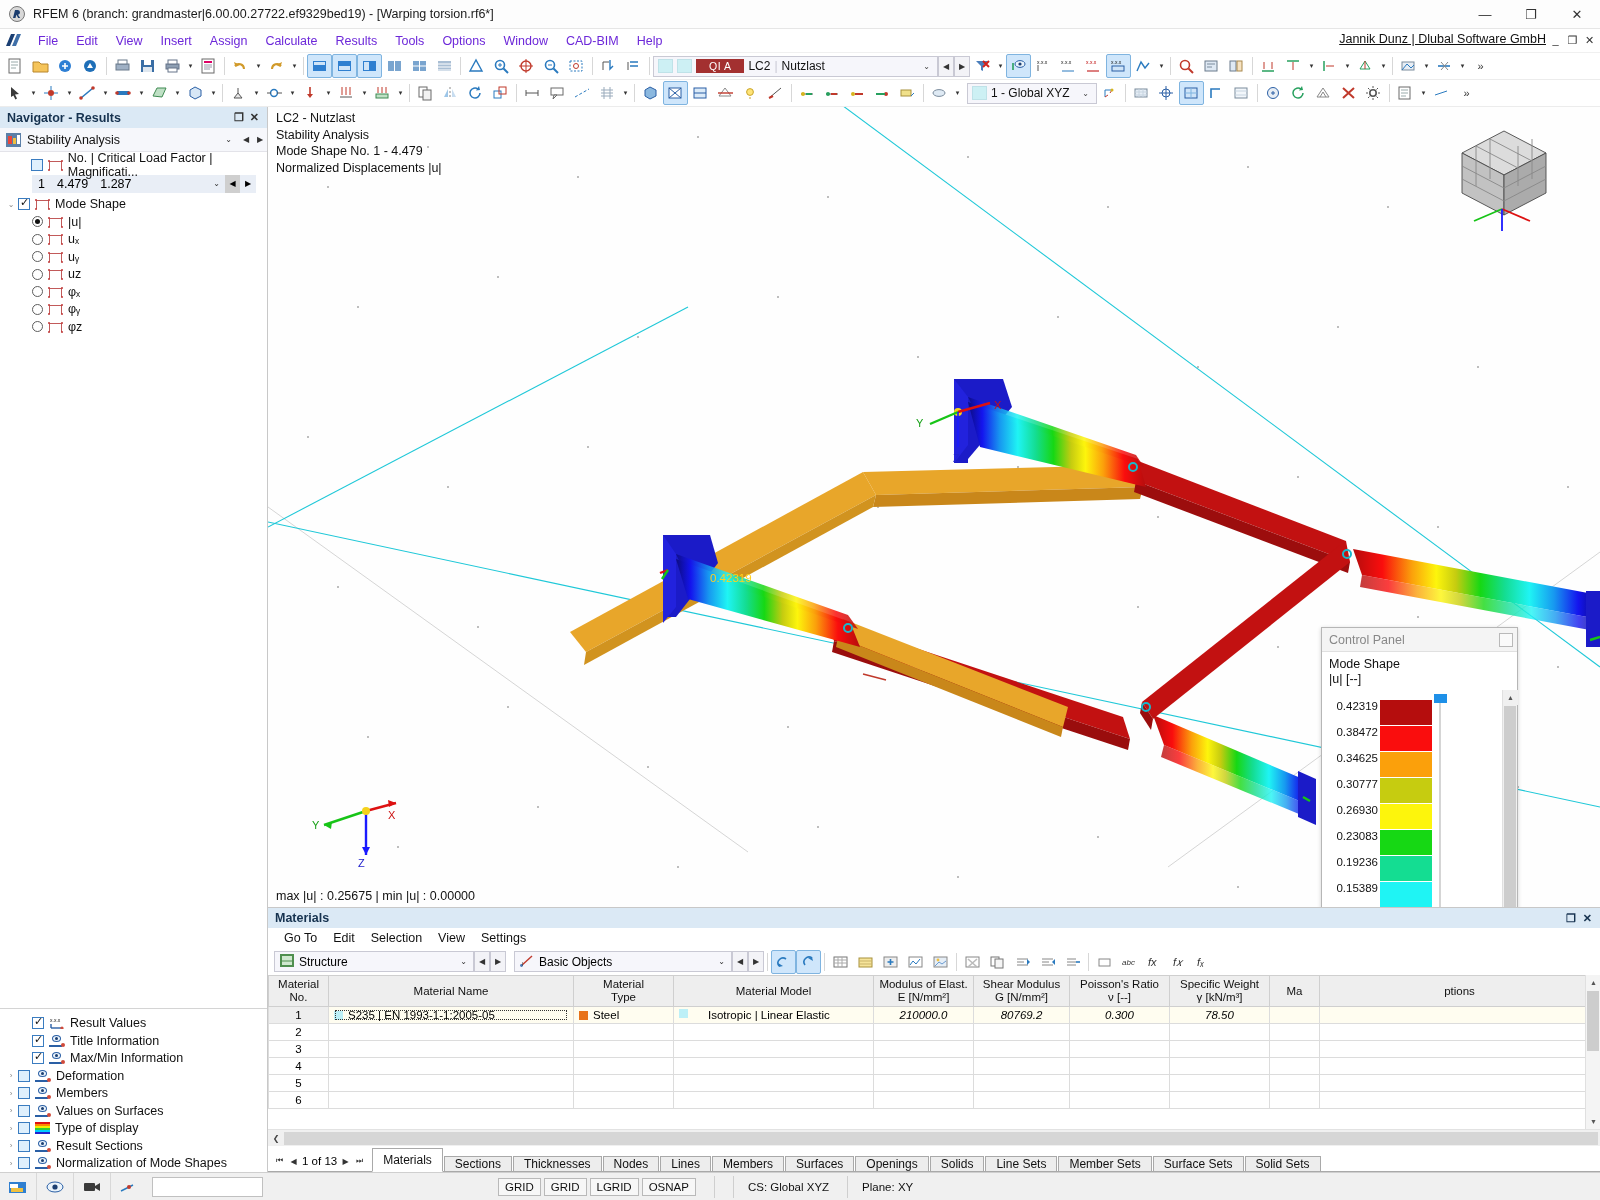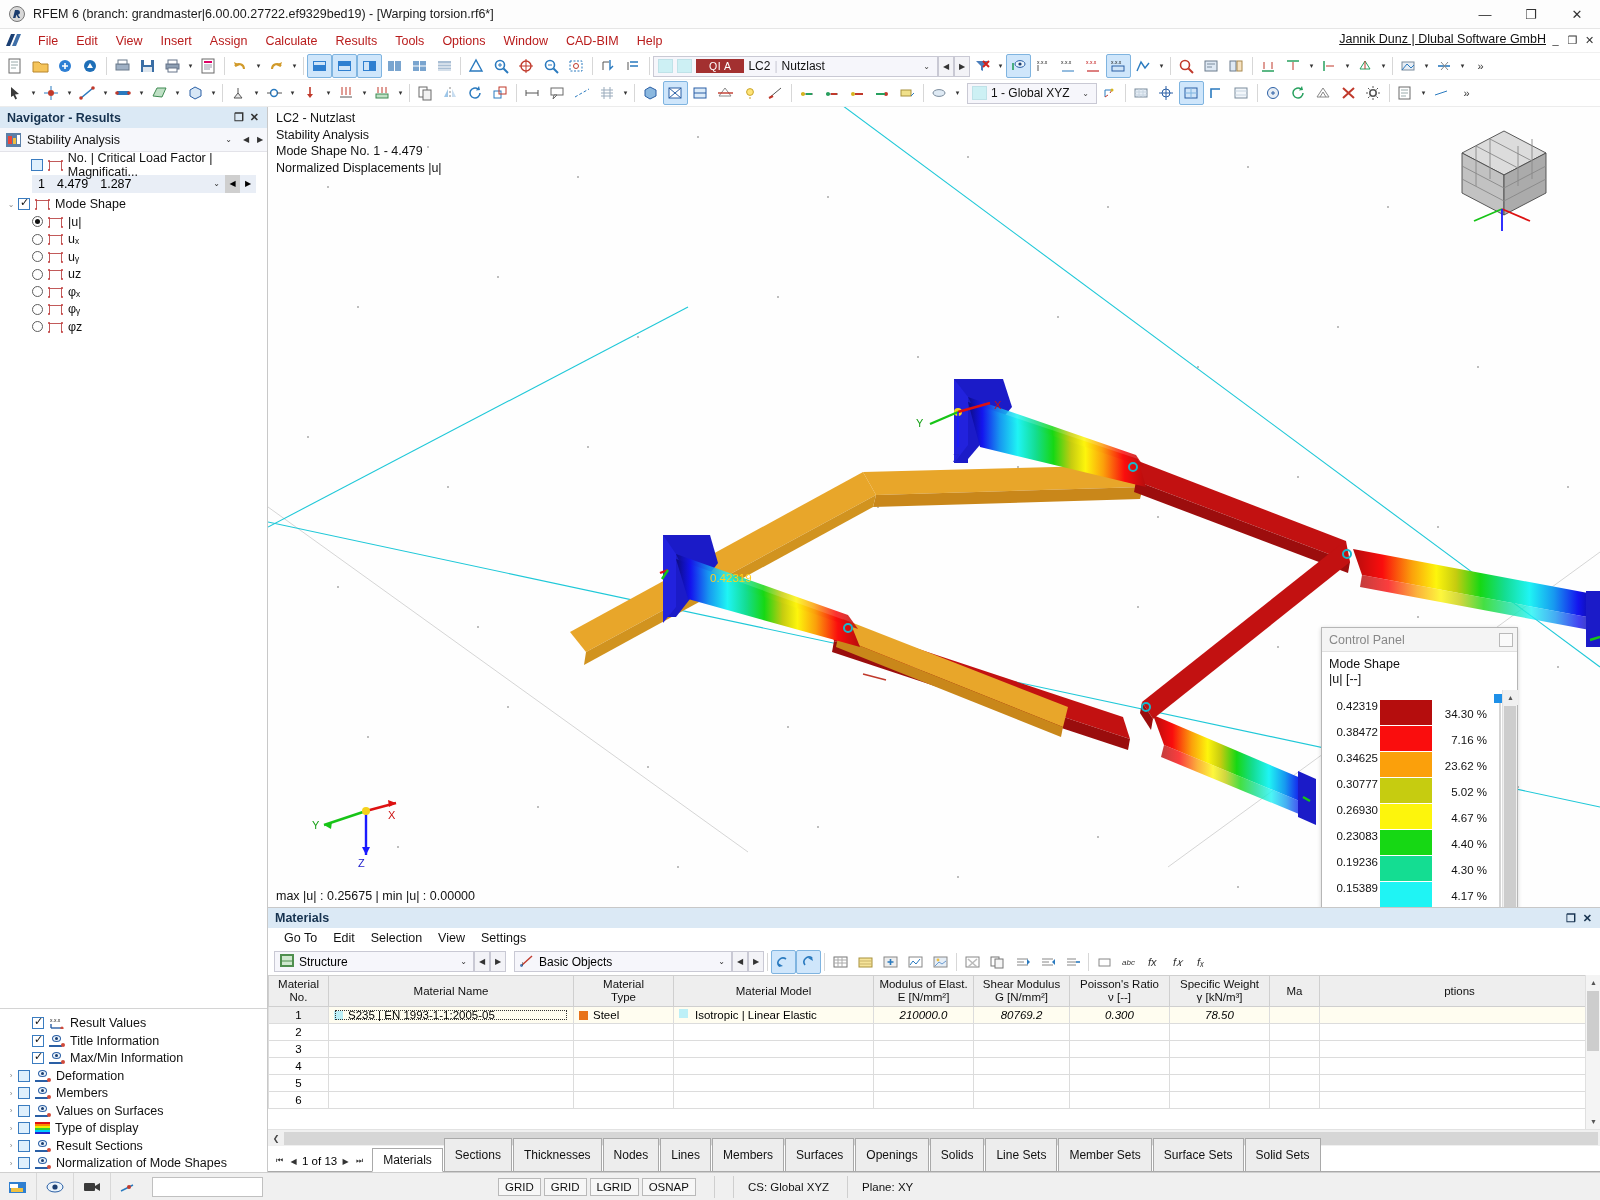--- a/index.html
+++ b/index.html
@@ -25,21 +25,21 @@
   .winbtns { position: absolute; right: 0; top: 0; height: 29px; display: flex; }
   .winbtn { width: 46px; height: 29px; display: flex; align-items: center;
             justify-content: center; font-size: 13px; color: #333; }
 
   
   .menubar {
     height: 24px; background: #fff; display: flex; align-items: center;
     padding-left: 4px; position: relative; border-bottom: 1px solid #f0f0f0;
   }
   .menubar .mlogo { width: 17px; height: 16px; margin: 0 6px 0 2px; position: relative; }
-  .menuitem { padding: 11px 9px; font-size: 12.5px; color: #b91c1c; cursor: default; }
+  .menuitem { padding: 11px 9px; font-size: 12.5px; color: #6d28d9; cursor: default; }
   .userinfo {
     position: absolute; right: 54px; top: 3px; font-size: 12.5px; color: #111; text-decoration: underline;
   }
   .subwinbtns { position: absolute; right: 2px; top: 2px; display: flex; }
   .subwinbtn { width: 17px; height: 18px; display: flex; align-items: center;
                justify-content: center; font-size: 11px; color: #333; }
 
   
   .toolbar {
     height: 27px; background: #fff; display: flex; align-items: center;
@@ -209,21 +209,21 @@
 
   .mat-hscroll { height: 17px; display: flex; align-items: center; background: #f0f0f0;
                  border-top: 1px solid #e2e2e2; }
   .mat-hscroll .ar { width: 16px; text-align: center; font-size: 8px; color: #444; }
   .mat-hscroll .track { flex: 1; height: 13px; background: #d6d6d6; margin-right: 2px; }
 
   .mat-tabs { height: 26px; display: flex; align-items: flex-end; padding-left: 4px; gap: 0;
               border-bottom: 1px solid #a9a9a9; background: #fff; }
   .pager { display: flex; align-items: center; gap: 3px; padding: 0 7px 4px 2px; font-size: 11.5px; }
   .pager .pb { width: 11px; text-align: center; font-size: 8px; color: #333; }
-  .mtab { height: 33px; padding: 0 10px; display: flex; align-items: center; font-size: 12px;
+  .mtab { height: 15px; padding: 0 10px; display: flex; align-items: center; font-size: 12px;
           border: 1px solid #a9a9a9; border-bottom: none; background: #ededed; color: #111;
           margin-right: 1px; }
   .mtab.active { background: #fff; height: 24px; border-bottom: 1px solid #fff; position: relative; top: 1px; }
 
   
   .statusbar {
     position: absolute; left: 0; right: 0; bottom: 0; height: 28px;
     background: #f0f0f0; border-top: 1px solid #cfcfcf; display: flex; align-items: center;
   }
   .sb-left { width: 268px; display: flex; align-items: center; height: 28px; }
@@ -1338,31 +1338,20 @@
           </div>
           <div class="cp-bars">
             <div class="bar" style="top:6px;height:25px;background:#b50d0d"></div>
             <div class="bar" style="top:32px;height:25px;background:#fa0d0d"></div>
             <div class="bar" style="top:58px;height:25px;background:#fba00b"></div>
             <div class="bar" style="top:84px;height:25px;background:#c6cc10"></div>
             <div class="bar" style="top:110px;height:25px;background:#fdf50c"></div>
             <div class="bar" style="top:136px;height:25px;background:#16d814"></div>
             <div class="bar" style="top:162px;height:25px;background:#14dd92"></div>
             <div class="bar" style="top:188px;height:25px;background:#1ff4f4"></div>
-
-          </div>
-          <div class="cp-pcts">
-            <span class="p" style="top:14px">34.30 %</span>
-            <span class="p" style="top:40px">7.16 %</span>
-            <span class="p" style="top:66px">23.62 %</span>
-            <span class="p" style="top:92px">5.02 %</span>
-            <span class="p" style="top:118px">4.67 %</span>
-            <span class="p" style="top:144px">4.40 %</span>
-            <span class="p" style="top:170px">4.30 %</span>
-            <span class="p" style="top:196px">4.17 %</span>
 
           </div>
           <div class="cp-slider">
             <div class="track"></div>
             <div class="hnd" style="top:0px"></div>
 
           </div>
           <div class="cp-scrollbar">
             <div class="ar" style="top:0">▲</div>
             <div class="thumb"></div>
@@ -1589,21 +1578,21 @@
                   <span>S235 | EN 1993-1-1:2005-05</span>
                 </span>
               </td>
               <td>
                 <span style="display:flex;align-items:center;gap:5px">
                   <span class="chipbox" style="background:#e8731a"></span>
                   <span>Steel</span>
                 </span>
               </td>
               <td>
-                <span style="display:flex;align-items:flex-start;gap:7px">
+                <span style="display:flex;align-items:flex-start;gap:20px">
                   <span class="chipbox" style="background:#bdf0f7"></span>
                   <span>Isotropic | Linear Elastic</span>
                 </span>
               </td>
               <td class="num">210000.0</td>
               <td class="num">80769.2</td>
               <td class="num">0.300</td>
               <td class="num">78.50</td>
               <td></td>
               <td></td>

